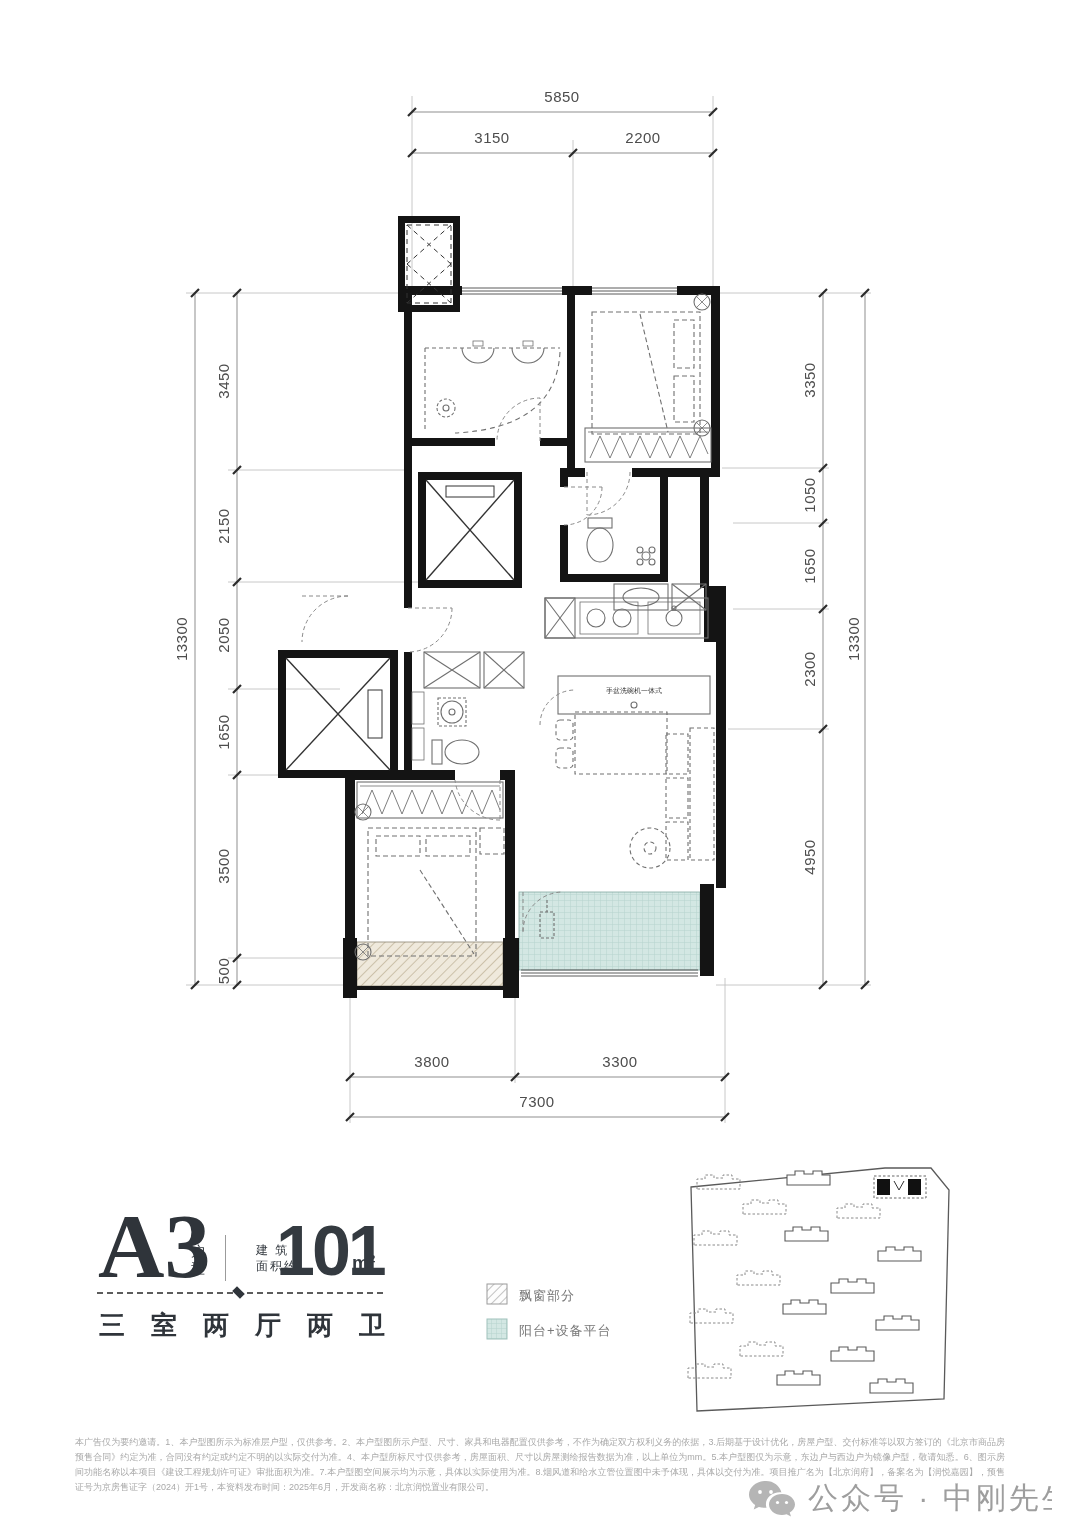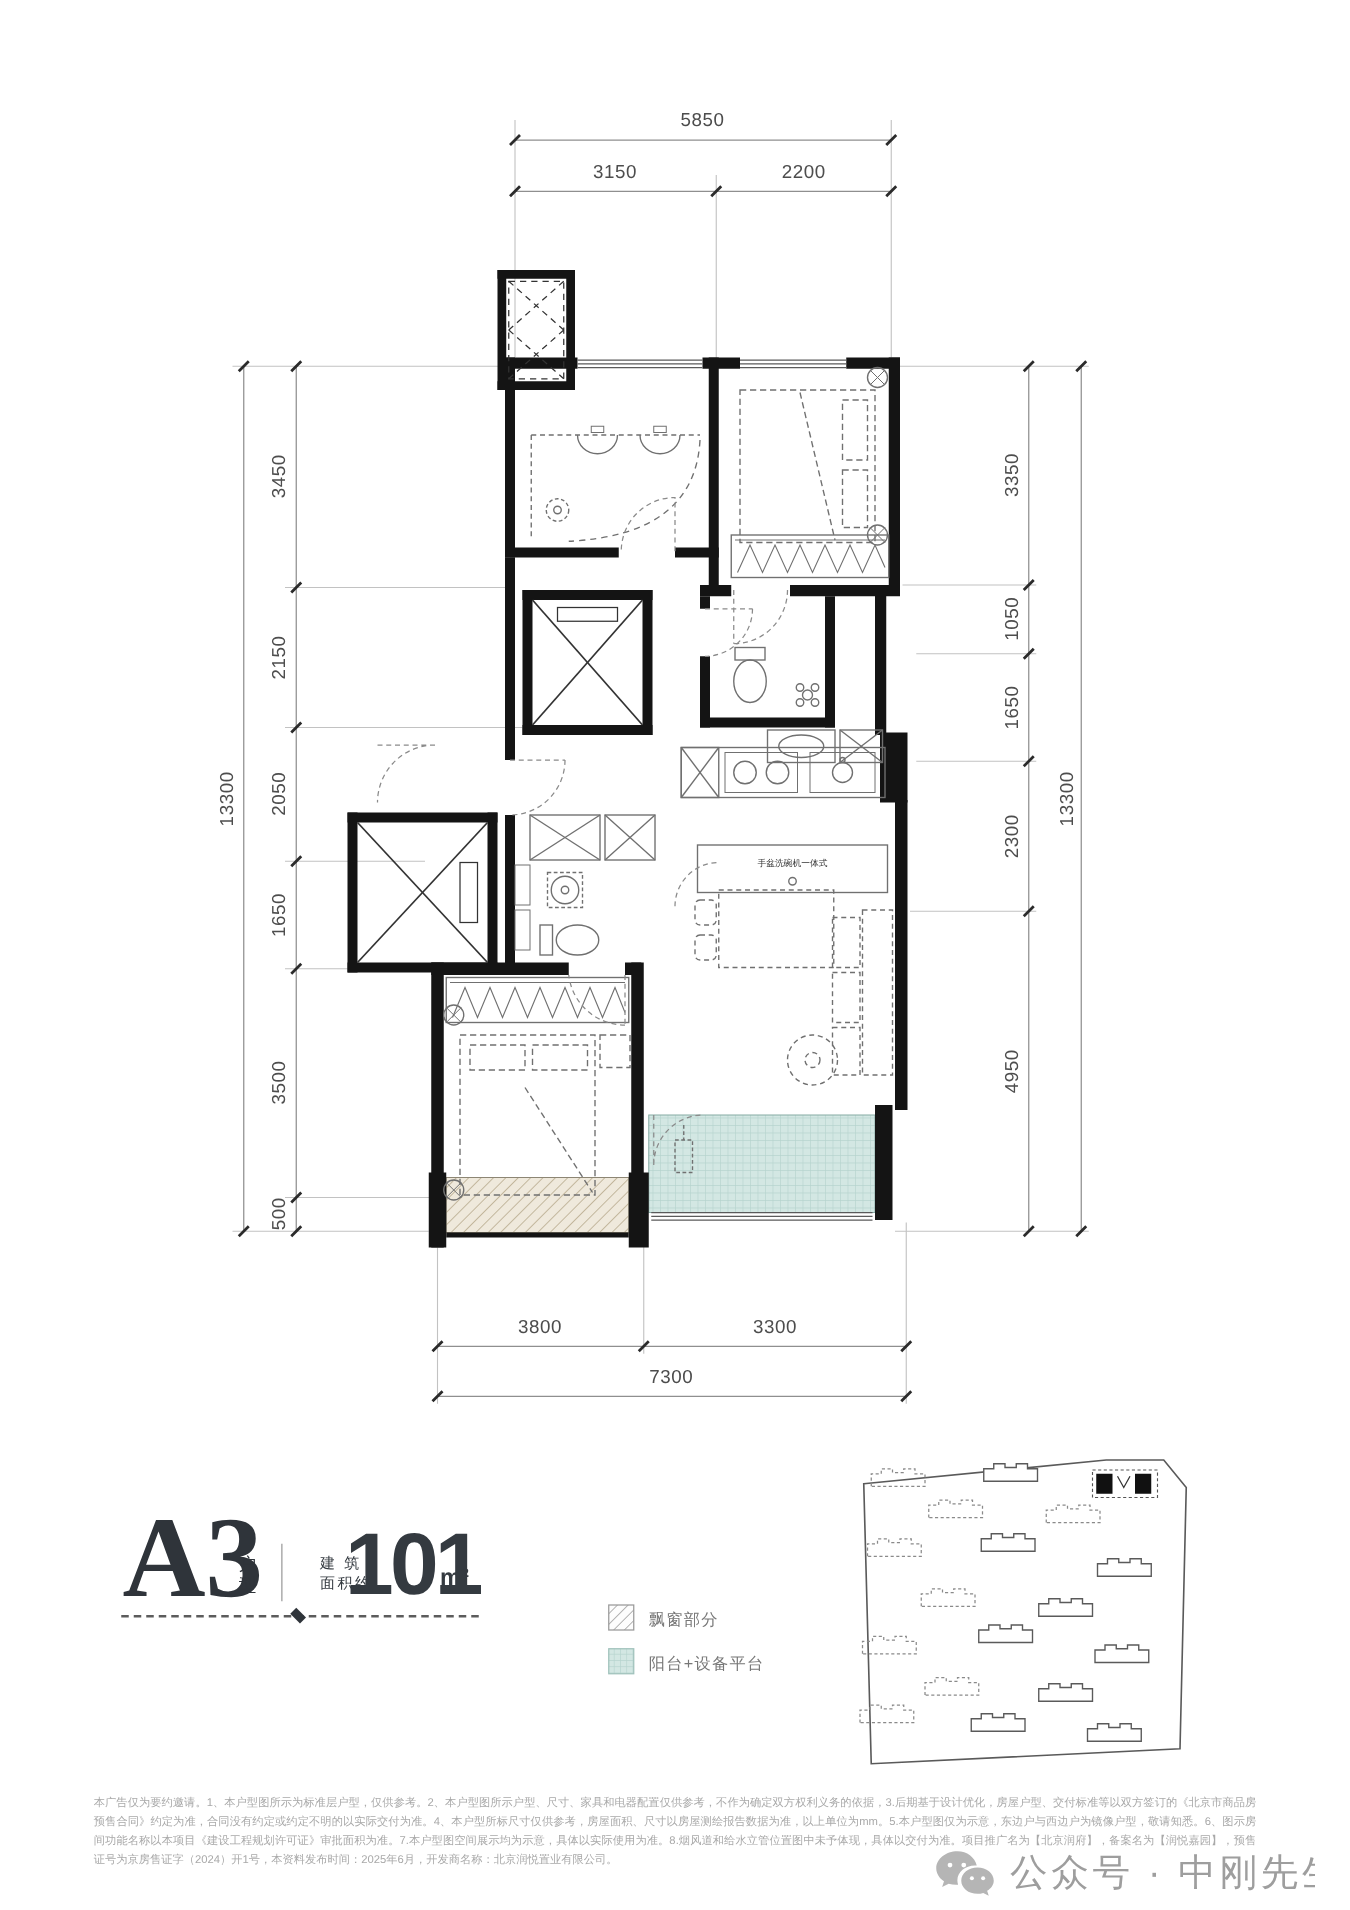--- a/index.html
+++ b/index.html
@@ -370,20 +370,21 @@
   <div class="tb-suffix">户型</div>
   <div class="tb-sep"></div>
   <div class="tb-arealbl">
     <div>建 筑</div>
     <div>面积约</div>
   </div>
   <div class="tb-val">101</div>
   <div class="tb-unit">m²</div>
   <div class="tb-dash"></div>
   <div class="tb-diamond"></div>
+  <div class="tb-rooms">三室两厅两卫</div>
 
   <div class="lg-row" style="top:1283px">
     <svg width="22" height="22">
       <defs>
         <pattern id="lg-hatch" width="6" height="6" patternUnits="userSpaceOnUse" patternTransform="rotate(45)">
           <rect width="6" height="6" fill="#fdfdfd"></rect>
             <line x1="0" y1="0" x2="0" y2="6" stroke="#9a9a9a" stroke-width="1.2"></line>
         </pattern>
       </defs>
       <rect x="1" y="1" width="20" height="20" fill="url(#lg-hatch)" stroke="#9a9a9a"></rect>

